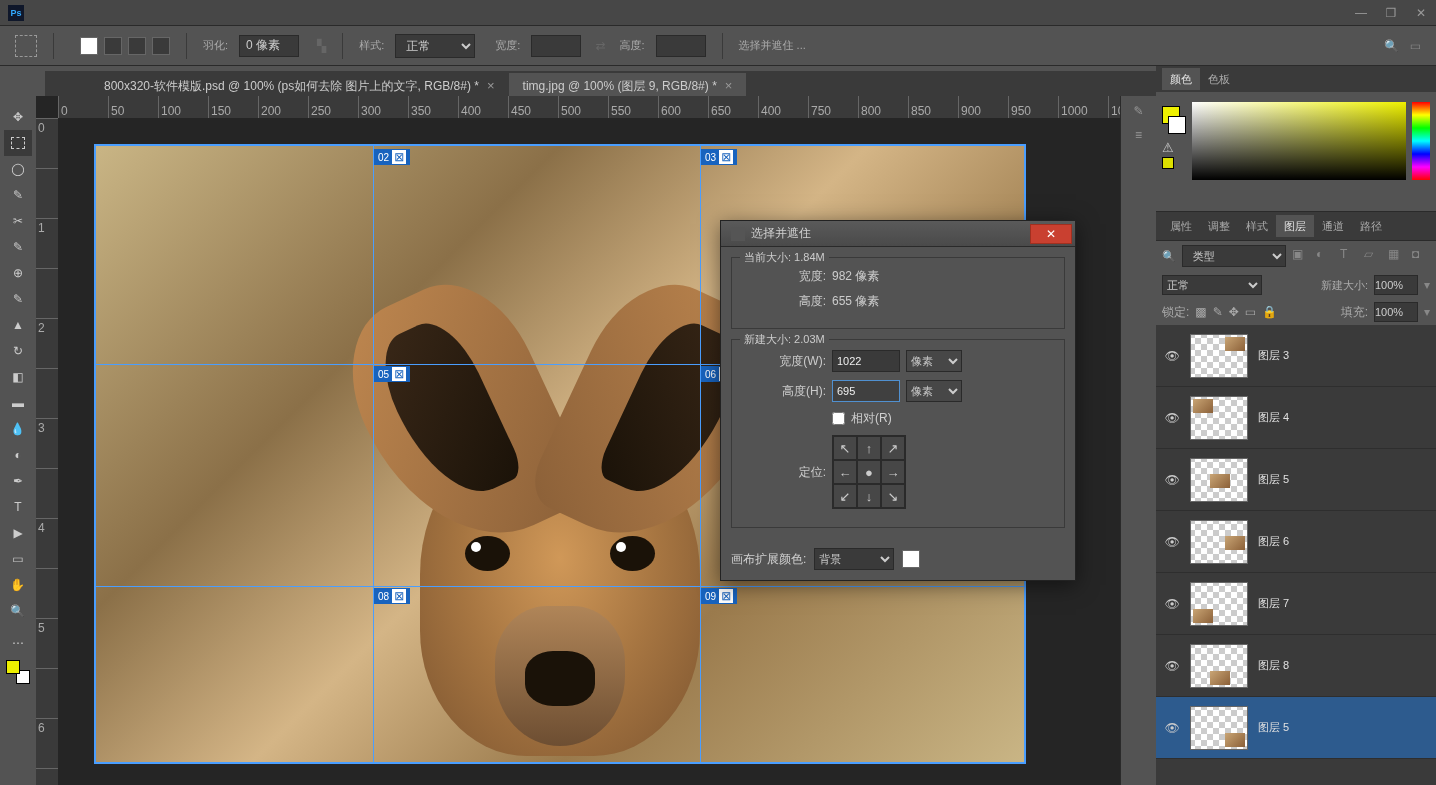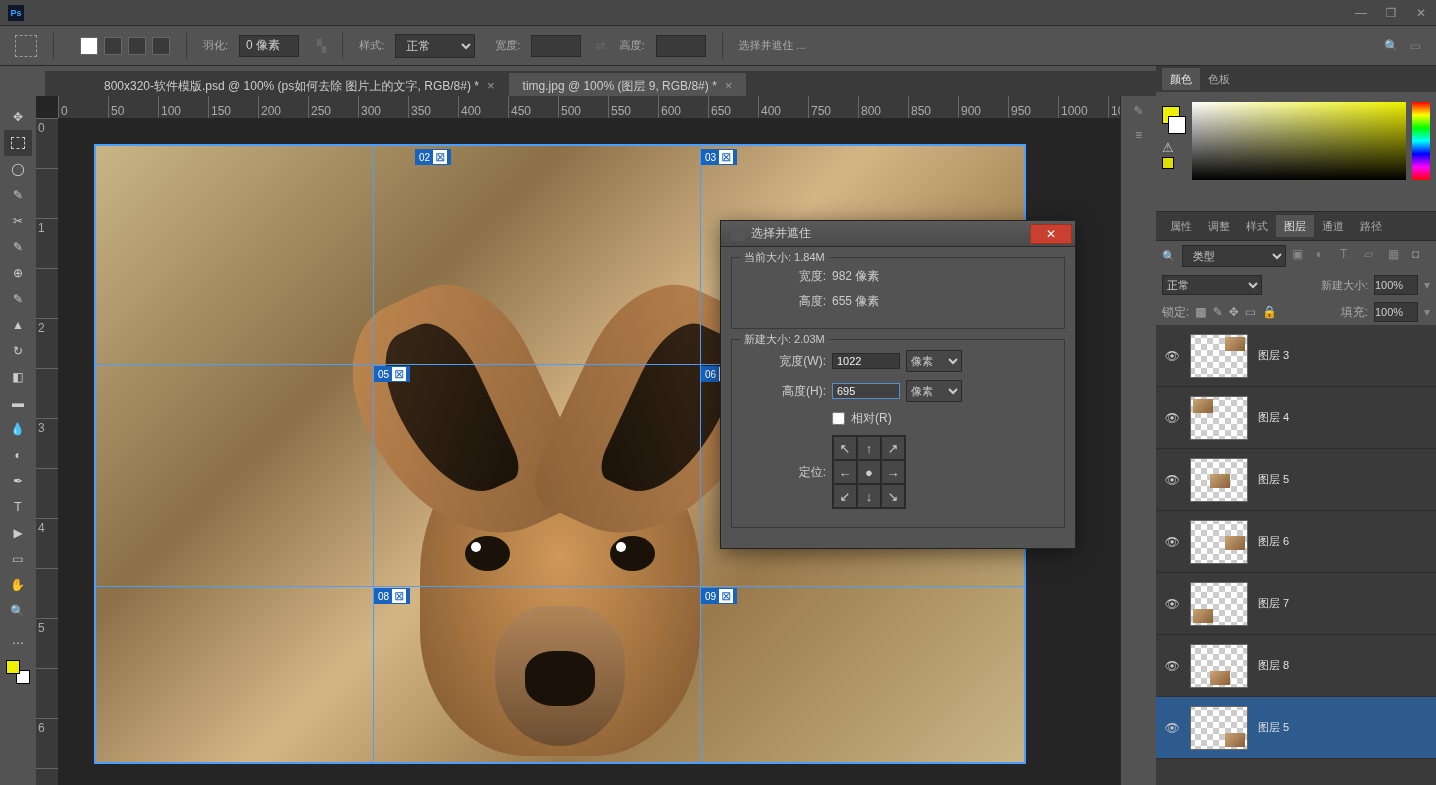--- a/index.html
+++ b/index.html
@@ -83,21 +83,21 @@
 .dialog{position:absolute;left:720px;top:220px;width:356px;background:#535353;border:1px solid #222;box-shadow:0 4px 20px rgba(0,0,0,0.5)}
 .dlg-title{height:26px;background:linear-gradient(#5a5a5a,#4a4a4a);display:flex;align-items:center;padding-left:10px;border-bottom:1px solid #2a2a2a}
 .dlg-title .dlg-ico{width:14px;height:14px;background:#555;margin-right:6px}
 .dlg-close{margin-left:auto;width:42px;height:20px;background:#c94030;color:#fff;text-align:center;line-height:18px;border:1px solid #a03020;margin-right:3px}
 .dlg-body{padding:10px;display:flex}
 .dlg-form{flex:1}
 .dlg-group{border:1px solid #3a3a3a;padding:10px;margin-bottom:10px;position:relative}
 .dlg-legend{position:absolute;top:-8px;left:8px;background:#535353;padding:0 4px;font-size:11px;color:#ccc}
 .dlg-row{display:flex;align-items:center;margin-bottom:8px;font-size:11px}
 .dlg-row label{width:84px;text-align:right;margin-right:6px;color:#ccc}
-.dlg-row input[type=text]{width:68px;height:16px;background:#3a3a3a;border:1px solid #2a2a2a;color:#eee;padding:3px 4px;font-size:11px}
+.dlg-row input[type=text]{width:68px;height:22px;background:#3a3a3a;border:1px solid #2a2a2a;color:#eee;padding:3px 4px;font-size:11px}
 .dlg-row input.foc{border-color:#5090d0;background:#404040}
 .dlg-row select{width:56px;height:22px;background:#474747;border:1px solid #2a2a2a;color:#ccc;margin-left:6px;font-size:11px}
 .dlg-val{color:#ccc}
 .anchor-grid{display:grid;grid-template-columns:repeat(3,24px);grid-template-rows:repeat(3,24px);gap:0;border:1px solid #2a2a2a}
 .anchor-cell{border:1px solid #2a2a2a;display:flex;align-items:center;justify-content:center;background:#474747;font-size:13px;color:#ccc}
 .dlg-btns{width:70px;display:flex;flex-direction:column;gap:10px;margin-left:10px}
 .dlg-btn{height:26px;background:#474747;border:1px solid #666;border-radius:12px;color:#e0e0e0;font-size:11px}
 .dlg-bottom{padding:0 10px 10px;display:flex;align-items:center;gap:8px;font-size:11px}
 .dlg-bottom select{width:80px;height:22px;background:#3a3a3a;border:1px solid #2a2a2a;color:#ccc;font-size:11px}
 .clr-box{width:18px;height:18px;background:#fff;border:1px solid #666}
@@ -341,21 +341,21 @@
           <div class="snout">
               <div class="nose"></div>
             </div>
         </div>
       </div>
       <div class="slice-line-v1"></div>
         <div class="slice-line-v2"></div>
       <div class="slice-line-h1"></div>
         <div class="slice-line-h2"></div>
       <div id="slice-badges">
-          <div class="slice-badge" style="left: 278px; top: 3px; margin-left: 41px;">02 <span class="bx">⊠</span></div>
+          <div class="slice-badge" style="left: 278px; top: 3px;">02 <span class="bx">⊠</span></div>
           <div class="slice-badge" style="left: 605px; top: 3px;">03 <span class="bx">⊠</span></div>
           <div class="slice-badge" style="left: 278px; top: 220px;">05 <span class="bx">⊠</span></div>
           <div class="slice-badge" style="left: 605px; top: 220px;">06 <span class="bx">⊠</span></div>
           <div class="slice-badge" style="left: 278px; top: 442px;">08 <span class="bx">⊠</span></div>
           <div class="slice-badge" style="left: 605px; top: 442px;">09 <span class="bx">⊠</span></div>
         </div>
     </div>
   </div>
 </div>
 
@@ -410,13 +410,18 @@
               <div class="anchor-cell">●</div>
               <div class="anchor-cell">→</div>
             <div class="anchor-cell">↙</div>
               <div class="anchor-cell">↓</div>
               <div class="anchor-cell">↘</div>
           </div>
         </div>
       </div>
     </div>
   </div>
+  <div class="dlg-bottom">
+    <span>画布扩展颜色:</span>
+    <select><option>背景</option></select>
+    <div class="clr-box"></div>
+  </div>
 </div>
 
 </body></html>

